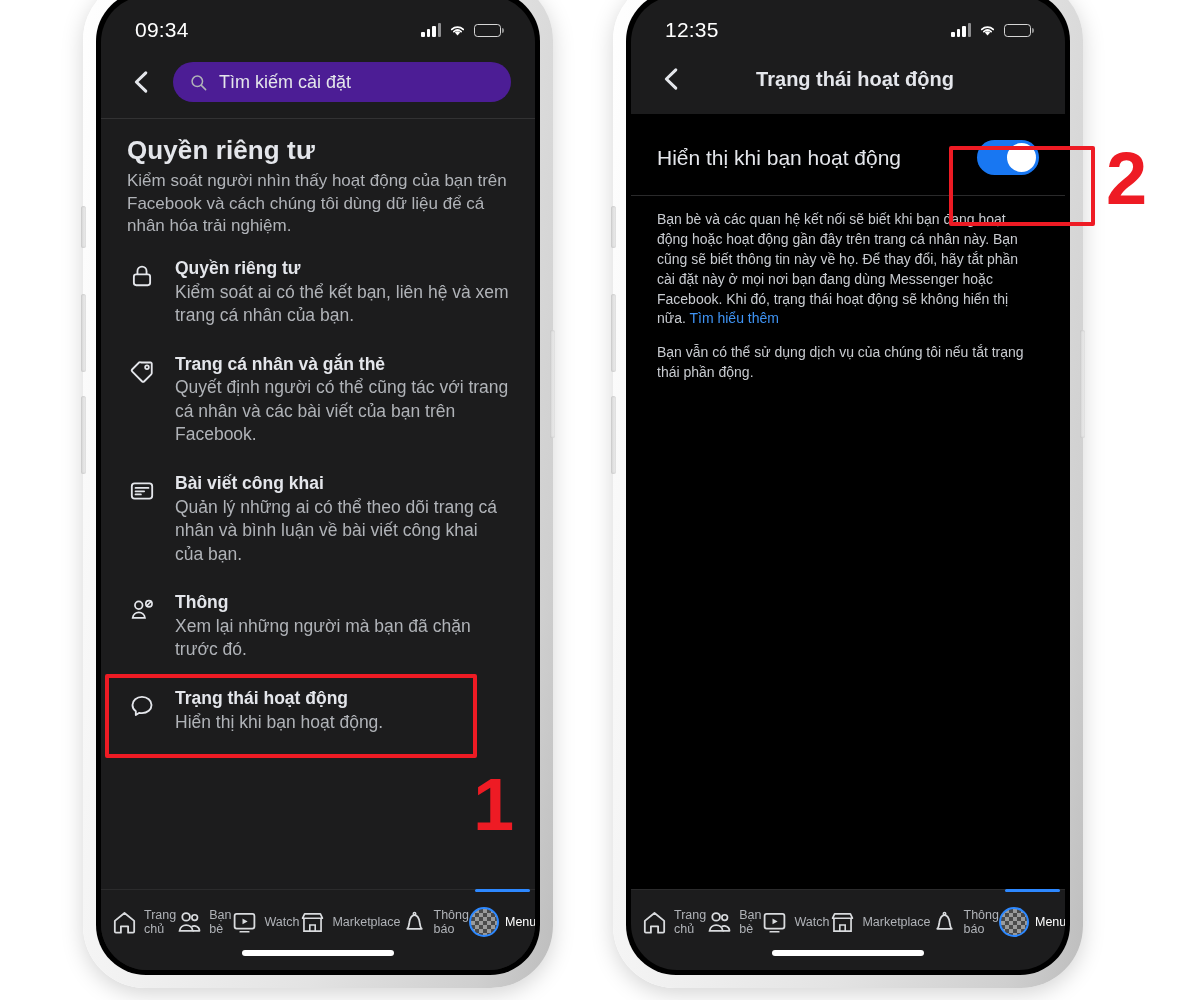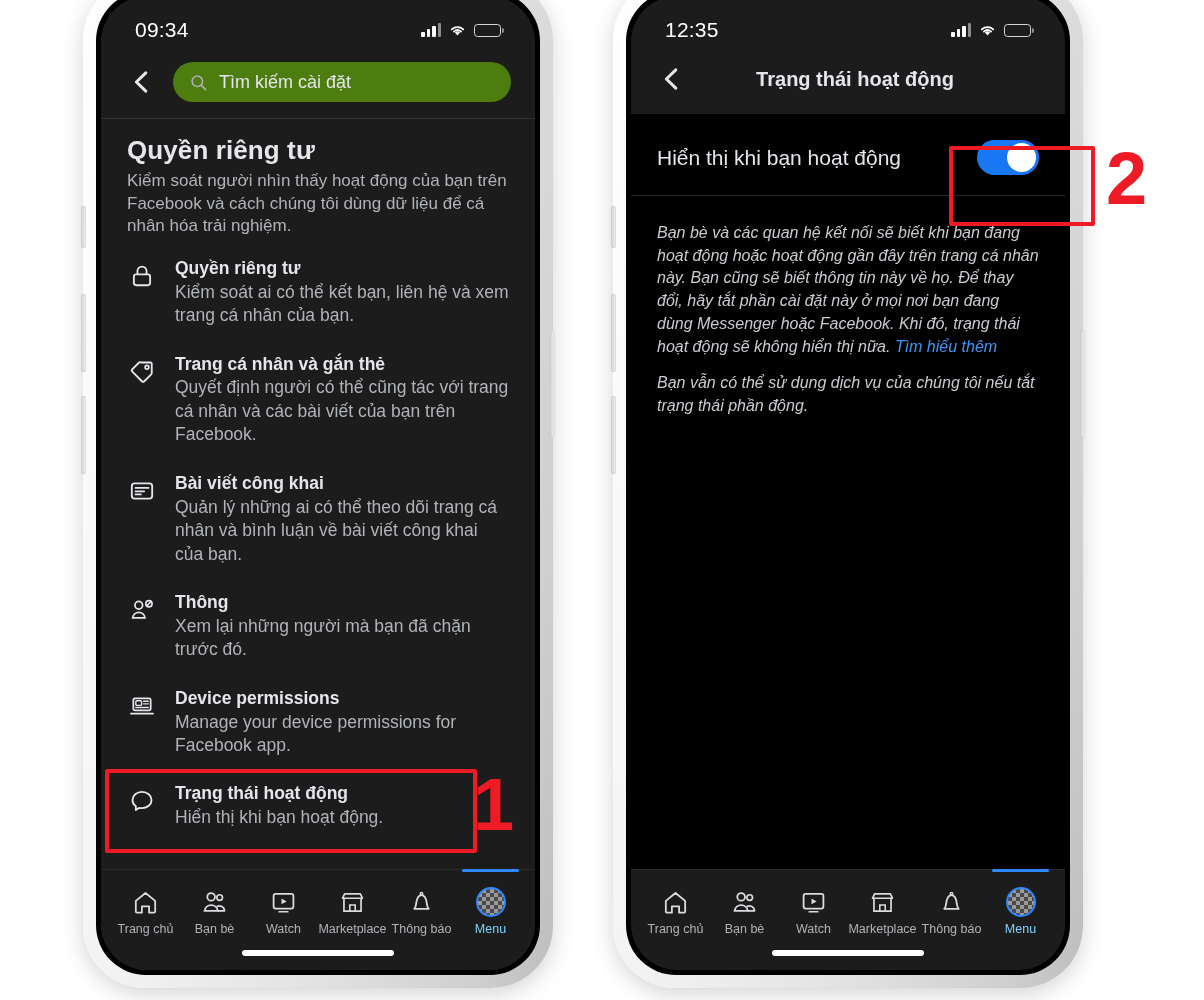--- a/index.html
+++ b/index.html
@@ -92,21 +92,21 @@
     padding: 10px 24px 16px 24px;
     gap: 14px;
   }
   .navbar.sep { border-bottom: 1px solid #323233; }
   .back-chevron {
     width: 34px; height: 34px; flex: 0 0 34px;
     display:flex; align-items:center; justify-content:center; cursor:pointer;
   }
   .searchbox {
     flex: 1 1 auto; height: 40px;
-    background: #4d7c0f; border-radius: 22px;
+    background: #4c1d95; border-radius: 22px;
     display: flex; align-items: center; gap: 11px;
     padding: 0 16px;
   }
   .searchbox .ph { color: #e4e6eb; font-size: 18px; }
   .nav-title {
     flex: 1 1 auto; text-align: center;
     color: #e4e6eb; font-size: 20px; font-weight: bold;
     margin-right: 34px;
   }
 
@@ -130,48 +130,48 @@
     border: 4px solid #ee1b24;
     border-radius: 2px;
     pointer-events: none;
   }
 
   
   .toggle-row {
     display:flex; align-items:center; justify-content:space-between;
     padding: 26px 26px 20px 26px;
     border-bottom: 1px solid #2a2a2b;
-    margin: 0 0 12px 0;
+    margin: 0 0 0 0;
   }
   .toggle-label { color:#e4e6eb; font-size: 21px; }
   .switch {
     width: 62px; height: 35px; border-radius: 20px;
     background:#1877f2; position: relative; flex: 0 0 62px; cursor:pointer;
   }
   .switch .knob {
     position:absolute; top: 3px; left: 30px;
     width: 29px; height: 29px; border-radius: 50%; background:#fff;
   }
   .body-copy { padding: 14px 26px 0 26px; }
-  .body-copy p { color:#c8cbd0; font-size: 16px; line-height: 1.42; margin-bottom: 14px; font-style: italic; }
+  .body-copy p { color:#c8cbd0; font-size: 14px; line-height: 1.42; margin-bottom: 14px; }
   .link { color:#3f94f5; }
 
   
   .tabbar {
     flex: 0 0 auto;
     background:#1c1c1d;
     display:flex; align-items:flex-start; justify-content:space-around;
     padding: 10px 10px 0 10px;
     border-top: 1px solid #2b2b2c;
   }
-  .tab { flex:1 1 0; display:flex; flex-direction:column; align-items:center;
+  .tab { flex:1 1 0; display:flex; flex-direction:row; align-items:center;
          gap: 6px; position: relative; padding-top: 8px; cursor:pointer; }
   .tab .tico { height: 28px; display:flex; align-items:center; justify-content:center; }
   .tab .tlabel { font-size: 12.5px; color:#b0b3b8; }
-  .tab.active .tlabel { color:#7dd3fc; }
+  .tab.active .tlabel { color:#ffffff; }
   .tab .indicator {
     position:absolute; top: -11px; left: 9%; width: 82%; height: 3px;
     background:#2d88ff; border-radius: 2px;
   }
   .avatar {
     width: 30px; height: 30px; border-radius: 50%;
     border: 2px solid #2d88ff;
     background-image:
       repeating-conic-gradient(#9a9a9a 0 25%, #4a4a4a 0 50%),
       repeating-conic-gradient(#cfcfcf 0 25%, #5f5f5f 0 50%);
@@ -301,34 +301,20 @@
                   <circle cx="18.4" cy="6.2" r="2.9" stroke="#e4e6eb" stroke-width="1.5" fill="none"></circle>
                   <path d="M16.4 8.2 L20.4 4.2" stroke="#e4e6eb" stroke-width="1.5" stroke-linecap="round"></path>
                 </svg>
               </span>
               <span class="txt">
                 <span class="t-title">Thông</span>
                 <div class="t-desc">Xem lại những người mà bạn đã chặn trước đó.</div>
               </span>
             </div>
 
-            <div class="row">
-              <span class="ico">
-                <svg viewBox="0 0 24 24" width="26" height="26">
-                  <rect x="4" y="5" width="16" height="11" rx="1.6" stroke="#e4e6eb" stroke-width="1.6" fill="none"></rect>
-                  <rect x="6.3" y="7.2" width="5.3" height="4.2" rx=".9" stroke="#e4e6eb" stroke-width="1.3" fill="none"></rect>
-                  <path d="M13.4 7.6 H17.8 M13.4 10 H17.8 M6.3 13.4 H17.8" stroke="#e4e6eb" stroke-width="1.3" stroke-linecap="round"></path>
-                  <path d="M1.8 19 H22.2" stroke="#e4e6eb" stroke-width="1.7" stroke-linecap="round"></path>
-                </svg>
-              </span>
-              <span class="txt">
-                <span class="t-title">Device permissions</span>
-                <div class="t-desc">Manage your device permissions for Facebook app.</div>
-              </span>
-            </div>
 
             <div class="row" style="position:relative;">
               <div class="hl-box" style="left:-22px; top:-14px; width: 372px; height: 84px;"></div>
               <span class="ico">
                 <svg viewBox="0 0 24 24" width="26" height="26">
                   <path d="M12 3.6 c-4.9 0-8.8 3.3-8.8 7.5 0 2.3 1.2 4.4 3.1 5.8 v3.4 l3.3-2 a11 11 0 0 0 2.4.26 c4.9 0 8.8-3.3 8.8-7.5 S16.9 3.6 12 3.6 Z" stroke="#e4e6eb" stroke-width="1.7" fill="none" stroke-linejoin="round"></path>
                 </svg>
               </span>
               <span class="txt">
                 <span class="t-title">Trạng thái hoạt động</span>

